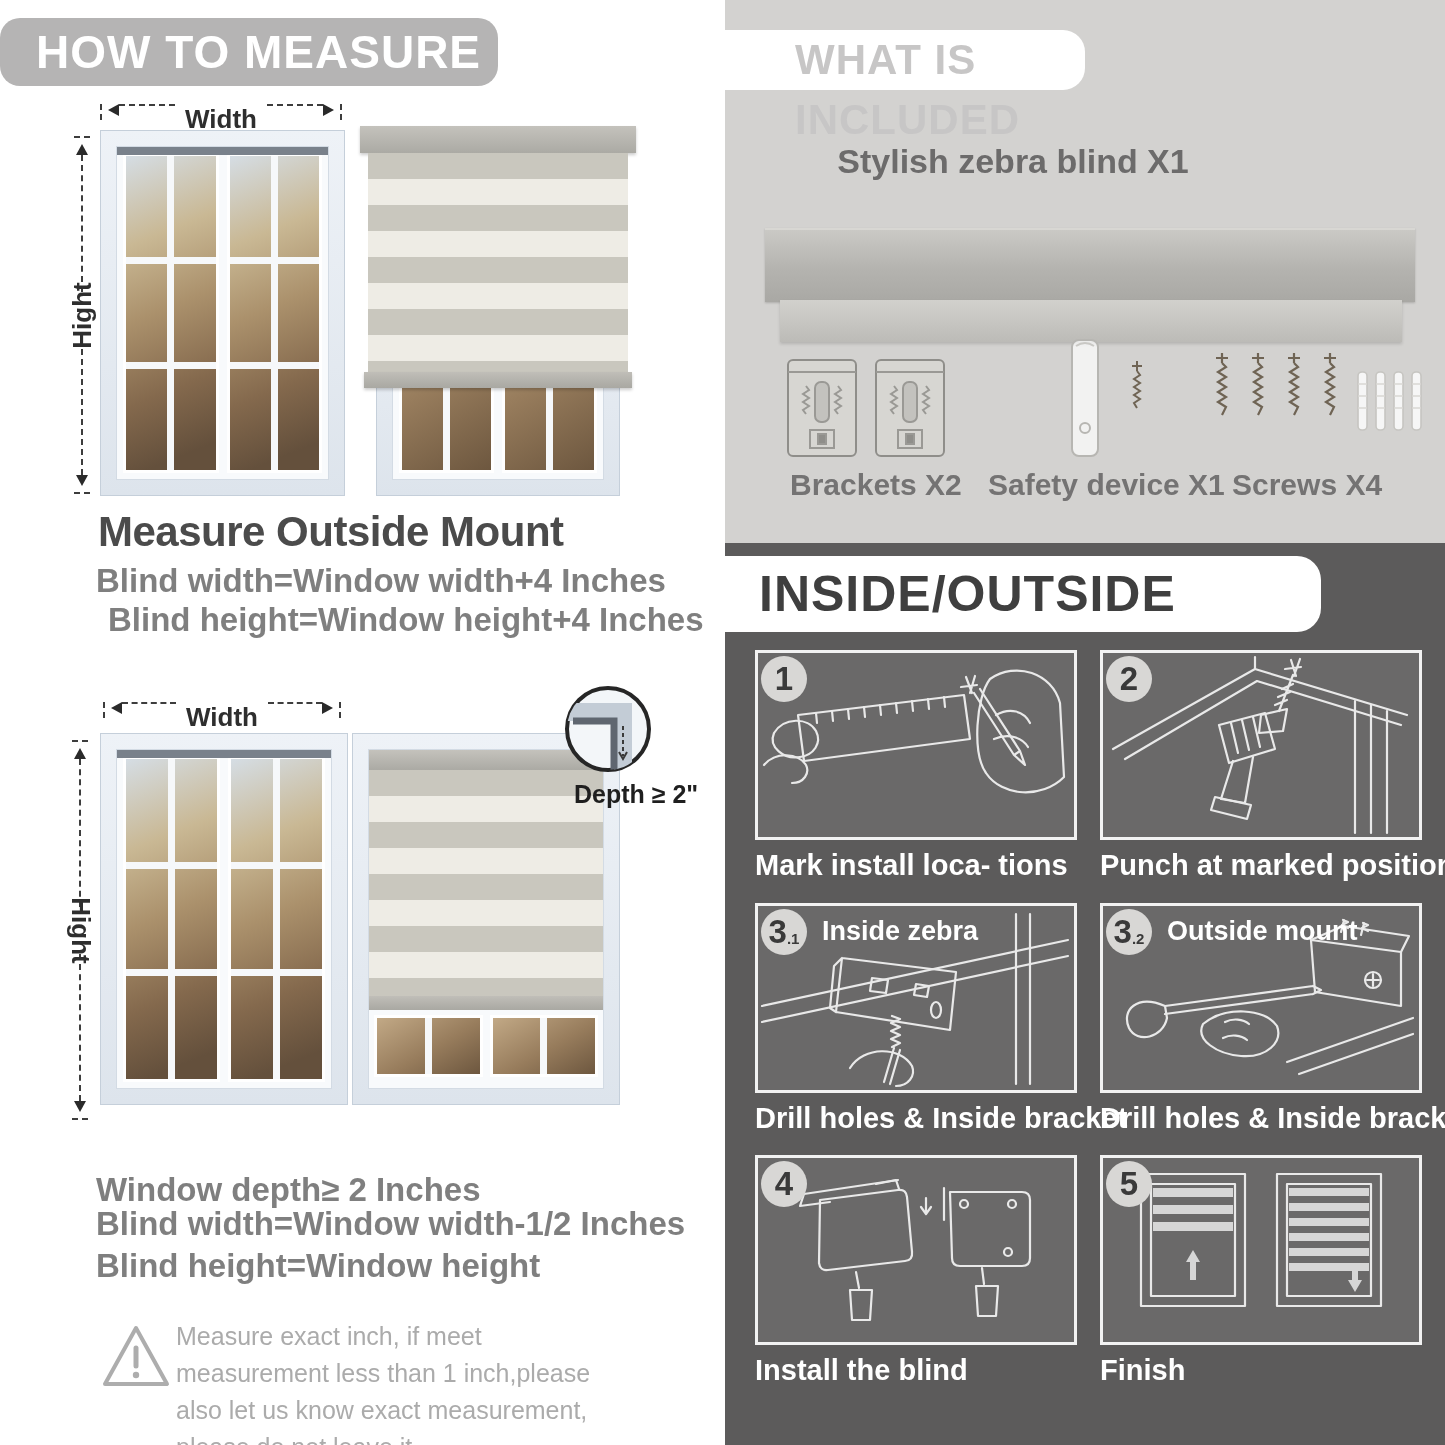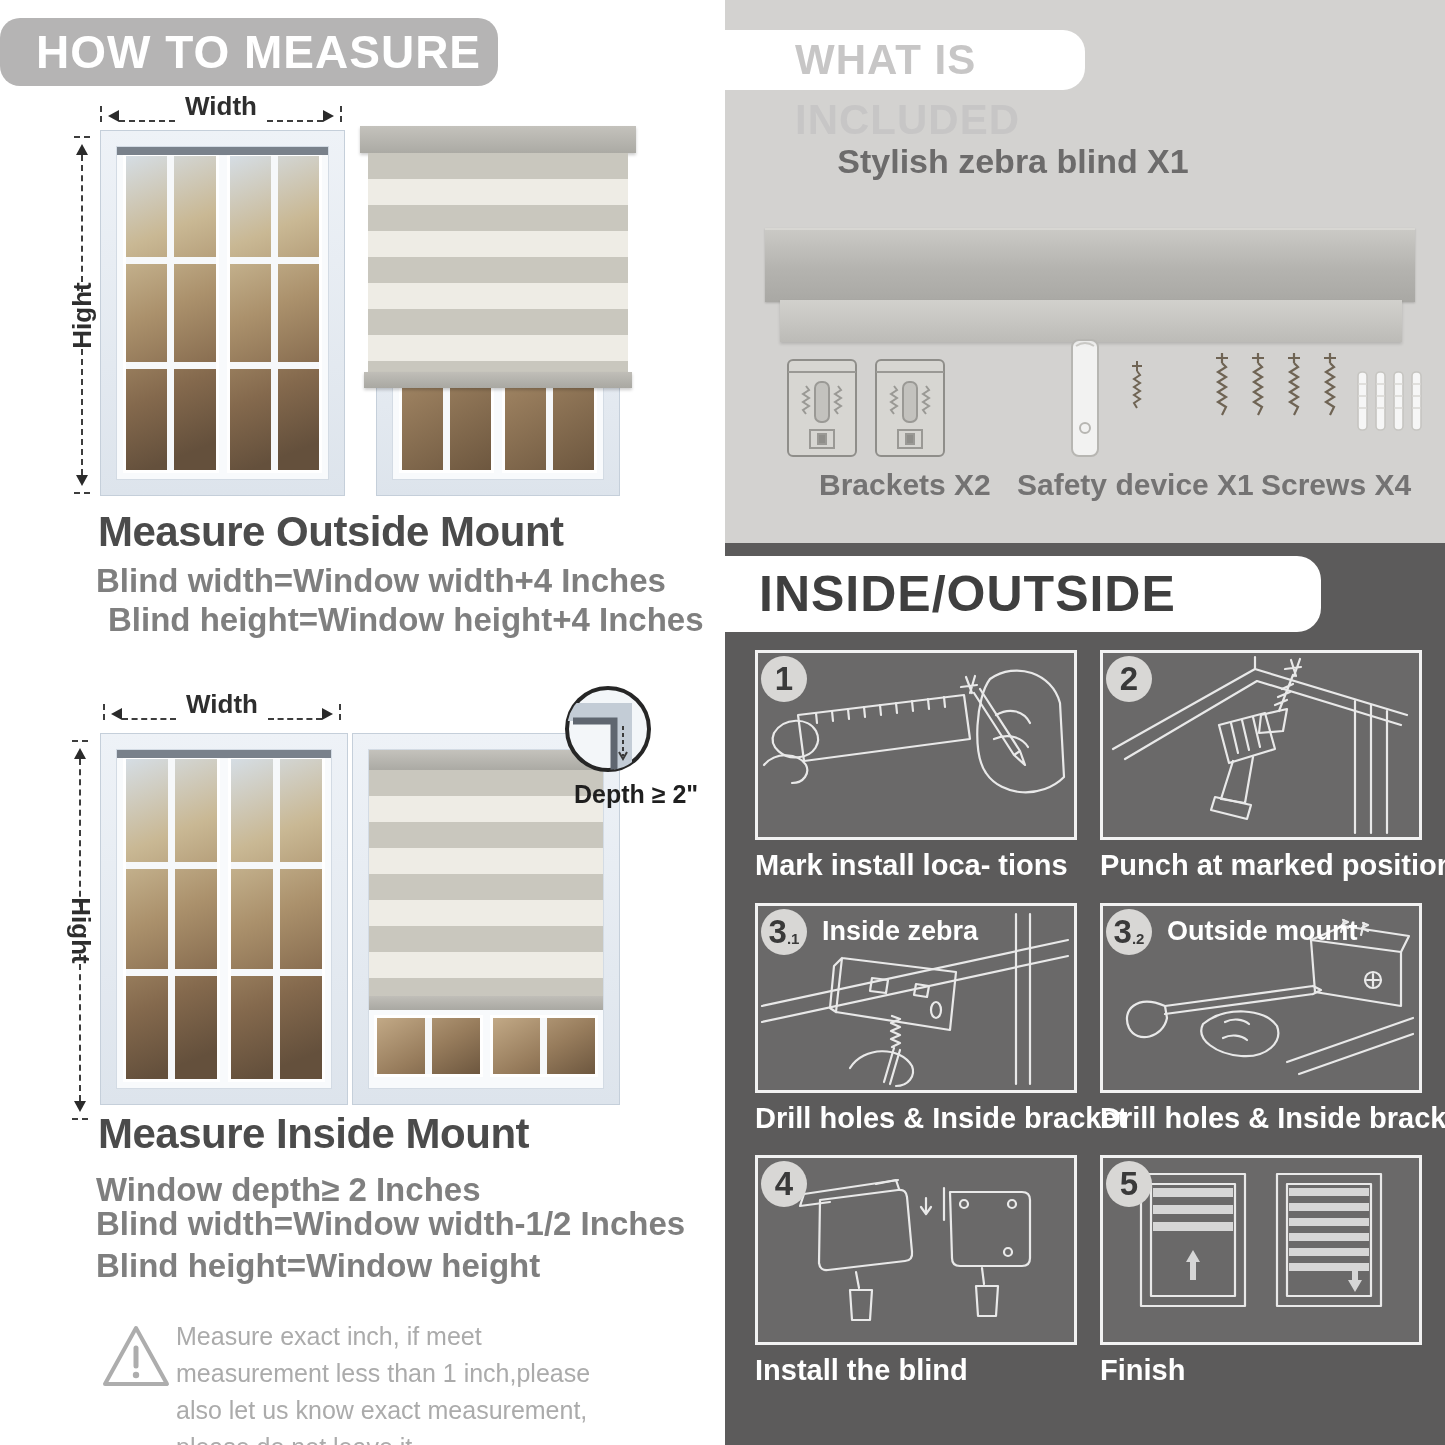--- a/index.html
+++ b/index.html
@@ -16,21 +16,21 @@
     line-height:60px;padding-left:70px;box-sizing:border-box;}
   .hdr-mount{position:absolute;left:725px;top:556px;width:596px;height:76px;background:#ffffff;
     border-radius:0 24px 24px 0;color:#3f3f3f;font-size:50px;font-weight:bold;letter-spacing:1px;
     line-height:76px;padding-left:34px;box-sizing:border-box;}
 
   
   .panel-light{position:absolute;left:725px;top:0;width:720px;height:543px;background:#d3d2d0;}
   .panel-dark{position:absolute;left:725px;top:543px;width:720px;height:902px;background:#5c5b5b;}
 
   
-  .harrow{position:absolute;display:flex;align-items:flex-end;height:18px;}
+  .harrow{position:absolute;display:flex;align-items:flex-start;height:18px;}
   .harrow .dash{flex:1;height:0;border-top:2px dashed #3d3d3d;}
   .harrow .hlbl{padding:0 10px;font-size:26px;font-weight:bold;color:#2e2e2e;}
   .ah-l{width:0;height:0;border:6px solid transparent;border-right:11px solid #2a2a2a;}
   .ah-r{width:0;height:0;border:6px solid transparent;border-left:11px solid #2a2a2a;}
   .tickv{width:0;height:16px;border-left:2px dashed #3d3d3d;}
   .varrow{position:absolute;display:flex;flex-direction:column;align-items:center;width:20px;}
   .varrow .dash{flex:1;width:0;border-left:2px dashed #3d3d3d;}
   .varrow .vlbl{font-size:26px;font-weight:bold;color:#2e2e2e;transform:rotate(-90deg);
     white-space:nowrap;padding:8px 0;}
   .varrow .vlbl.flip{transform:rotate(90deg);}
@@ -68,21 +68,21 @@
   .depth-lbl{position:absolute;font-size:25px;font-weight:bold;color:#1f1f1f;}
 
   
   .blind-lbl{position:absolute;left:725px;top:142px;width:576px;text-align:center;
     font-size:34px;font-weight:bold;color:#6c6b6b;}
   .rail-top{position:absolute;left:765px;top:228px;width:650px;height:72px;
     background:linear-gradient(180deg,#cac9c5,#b4b3af 55%,#a9a8a4);
     border-top:2px solid #d8d7d3;box-shadow:0 1px 2px rgba(0,0,0,.18);}
   .rail-bottom{position:absolute;left:780px;top:300px;width:622px;height:42px;
     background:linear-gradient(180deg,#d2d1cd,#bcbbb7);box-shadow:0 2px 3px rgba(0,0,0,.15);}
-  .item-lbl{position:absolute;font-size:30px;font-weight:bold;color:#747373;margin-left:29px;}
+  .item-lbl{position:absolute;font-size:30px;font-weight:bold;color:#747373;}
 
   
   .step{position:absolute;width:322px;}
   .card{position:relative;width:322px;height:190px;background:#6a6969;border:3px solid #f2f2f2;
     box-sizing:border-box;overflow:hidden;}
   .badge{position:absolute;top:3px;left:3px;width:46px;height:46px;border-radius:50%;
     background:#d8d7d5;color:#3a3a3a;display:flex;align-items:center;justify-content:center;
     font-weight:bold;}
   .badge .num{font-size:33px;}
   .badge .sub{font-size:15px;margin-top:12px;}
@@ -197,21 +197,20 @@
           <path d="M2,28 H60 V88" stroke="#c3ccd6" stroke-width="18" fill="none"></path>
           <path d="M10,37 H51 V88" stroke="#5f6670" stroke-width="7" fill="none"></path>
           <path d="M60,42 V72" stroke="#3a3a3a" stroke-width="2" stroke-dasharray="4 3" fill="none"></path>
           <path d="M56,68 l4,7 l4,-7" stroke="#3a3a3a" stroke-width="2" fill="none"></path>
         </g>
       </svg>
     </div>
     <div class="depth-lbl" style="left:574px;top:780px;">Depth ≥ 2"</div>
   </div>
 
-  <div class="m-title" style="left:98px;top:1110px;">Measure Inside Mount</div>
   <div class="m-line" style="left:96px;top:1163px;margin-top:8px;">Window depth≥ 2 Inches</div>
   <div class="m-line" style="left:96px;top:1205px;">Blind width=Window width-1/2 Inches</div>
   <div class="m-line" style="left:96px;top:1247px;">Blind height=Window height</div>
 
   <svg class="warn-tri" viewBox="0 0 72 70">
     <path d="M36 6 L67 62 H5 Z" fill="none" stroke="#adadad" stroke-width="4" stroke-linejoin="round"></path>
     <line x1="36" y1="26" x2="36" y2="44" stroke="#adadad" stroke-width="5" stroke-linecap="round"></line>
     <circle cx="36" cy="53" r="3.2" fill="#adadad"></circle>
   </svg>
   <div class="warn-text" style="left:176px;top:1318px;">Measure exact inch, if meet measurement less than 1 inch,please also let us know exact measurement, please do not leave it</div>

